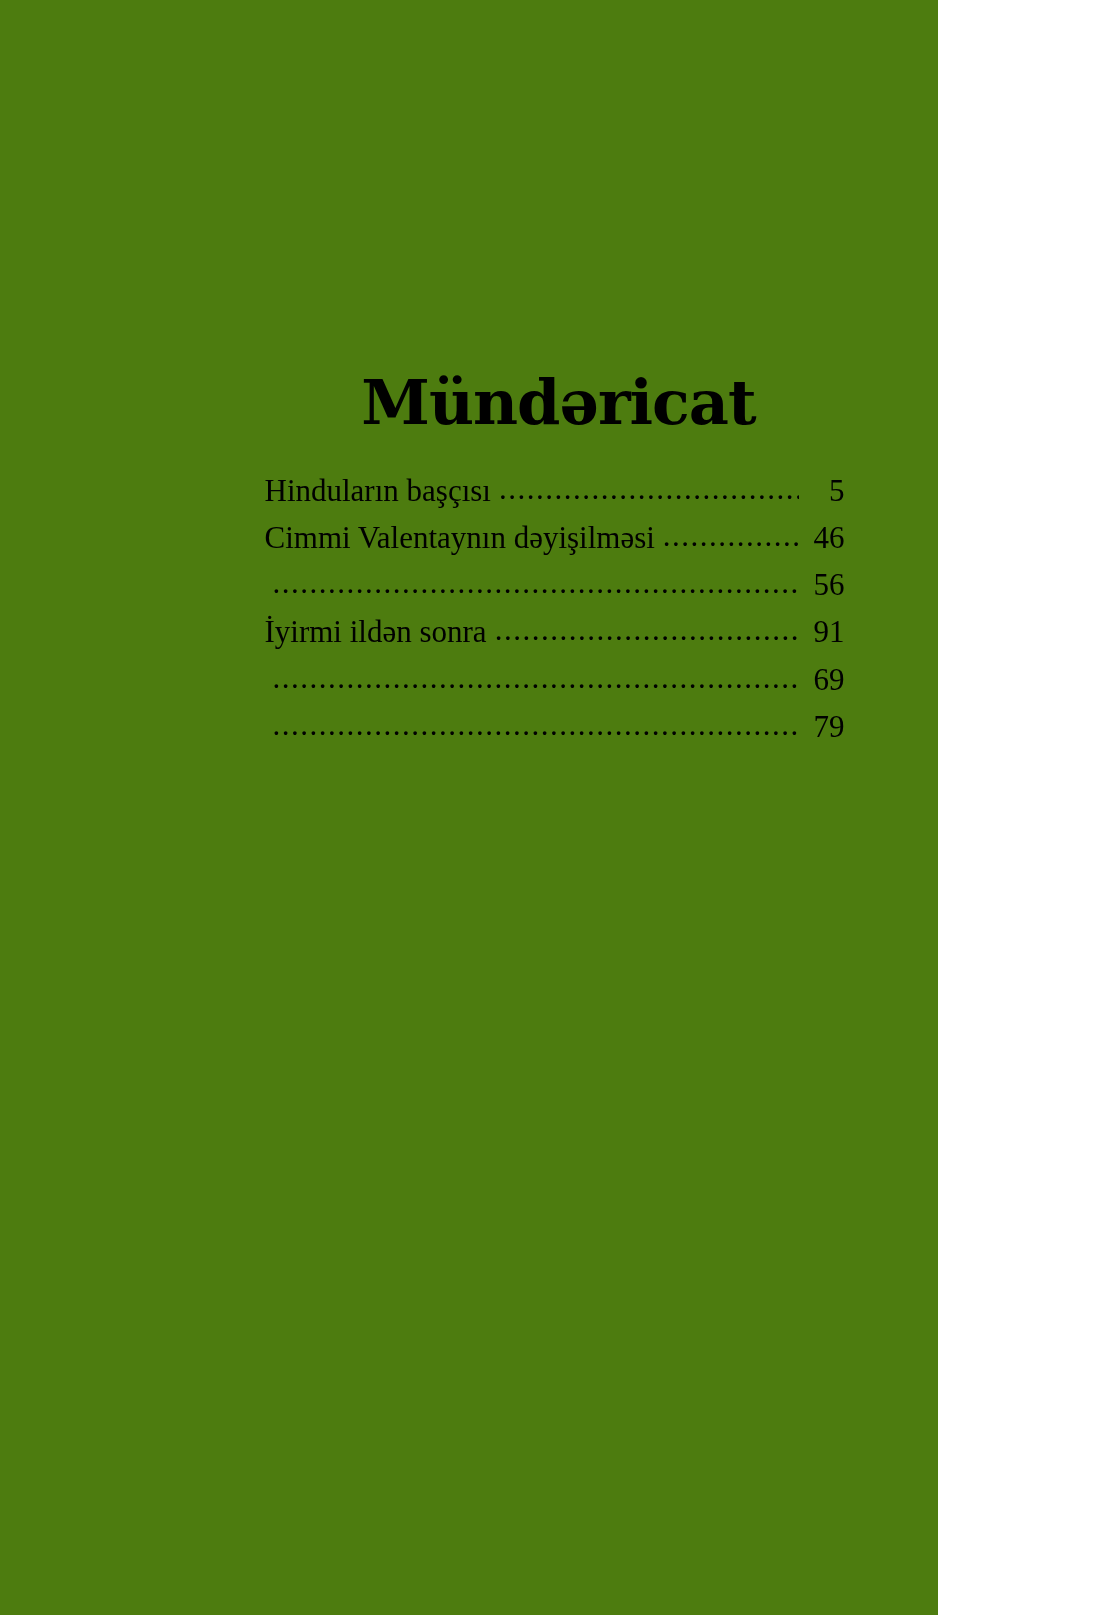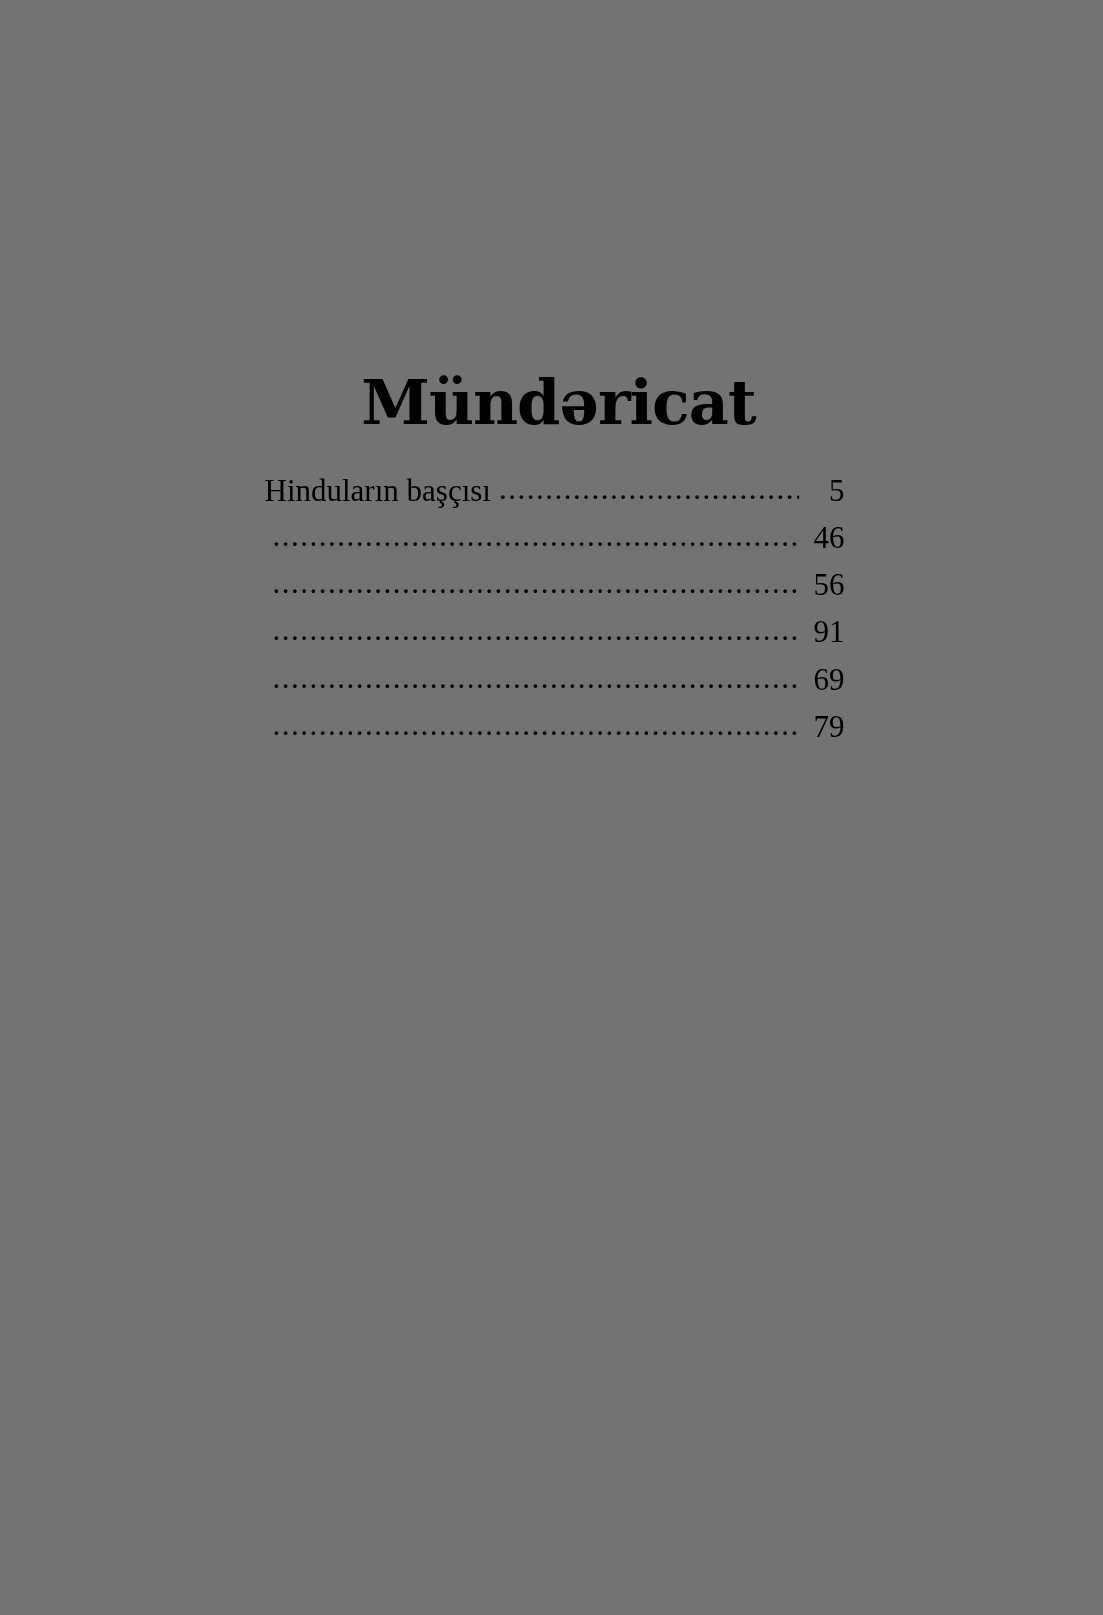--- a/index.html
+++ b/index.html
@@ -2,23 +2,23 @@
 <html><head>
 <meta charset="utf-8">
 <style>
   html, body {
     margin: 0;
     padding: 0;
     background: #ffffff;
   }
   .page {
     position: relative;
-    width: 1103px;
+    width: 938px;
     height: 1615px;
-    background: #737373;
+    background: #4d7c0f;
     overflow: hidden;
     font-family: "Liberation Serif", serif;
     color: #000000;
   }
   .toc-block {
     position: absolute;
     left: 0;
     top: 370px;
     width: 1103px;
   }
@@ -71,28 +71,30 @@
 <div class="page">
   <div class="toc-block">
     <h1 class="toc-title">Mündəricat</h1>
     <ul class="toc-list">
       <li class="toc-item">
         <span class="toc-label">Hinduların başçısı</span>
         <span class="toc-dots">............................................................</span>
         <span class="toc-page">5</span>
       </li>
       <li class="toc-item">
+        <span class="toc-label">Cimmi Valentaynın dəyişilməsi</span>
         <span class="toc-dots">............................................................</span>
         <span class="toc-page">46</span>
       </li>
       <li class="toc-item">
         <span class="toc-dots">............................................................</span>
         <span class="toc-page">56</span>
       </li>
       <li class="toc-item">
+        <span class="toc-label">İyirmi ildən sonra</span>
         <span class="toc-dots">............................................................</span>
         <span class="toc-page">91</span>
       </li>
       <li class="toc-item">
         <span class="toc-dots">............................................................</span>
         <span class="toc-page">69</span>
       </li>
       <li class="toc-item">
         <span class="toc-dots">............................................................</span>
         <span class="toc-page">79</span>

